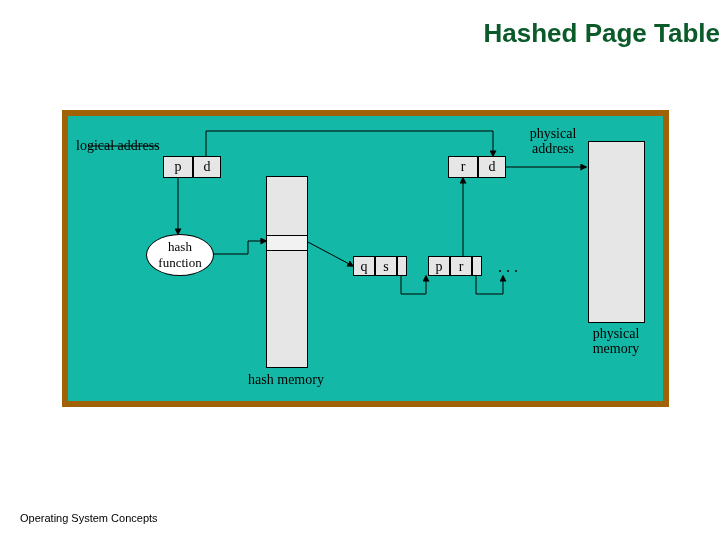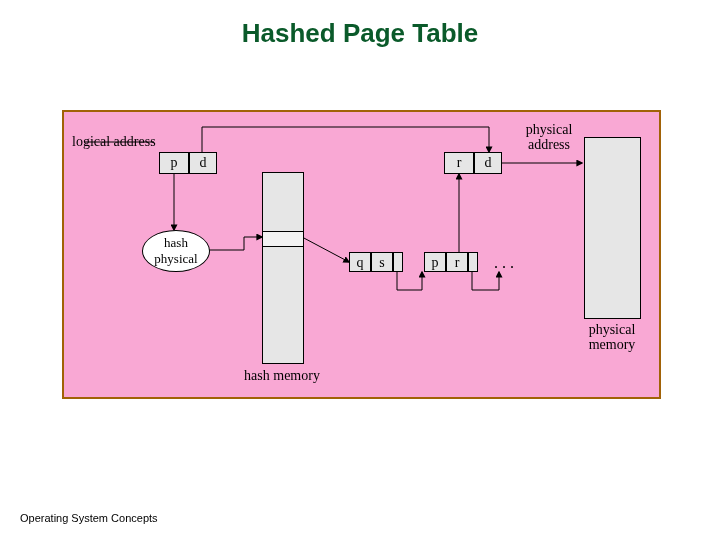--- a/index.html
+++ b/index.html
@@ -9,33 +9,33 @@
     height: 540px;
     background: #fff;
     font-family: Arial, Helvetica, sans-serif;
     position: relative;
   }
   .title {
     position: absolute;
     top: 18px;
     left: 0;
     width: 720px;
-    text-align: center;
+    text-align: right;
     font-weight: bold;
     font-size: 26px;
     color: #0a5a2a;
   }
   .frame {
     position: absolute;
     left: 62px;
     top: 110px;
     width: 595px;
     height: 285px;
-    border: 2px solid #a16207;
-    background: #f9a8d4;
+    border: 6px solid #a16207;
+    background: #14b8a6;
   }
   .cell {
     position: absolute;
     border: 1px solid #000;
     background: #e6e6e6;
     font-family: "Times New Roman", serif;
     font-size: 14px;
     text-align: center;
     line-height: 20px;
     box-sizing: border-box;
@@ -140,21 +140,21 @@
     <line x1="438" y1="51" x2="518" y2="51" stroke="#000" stroke-width="1" marker-end="url(#arrow)"></line>
   </svg>
 
   <div class="label" style="left:8px; top:22px; text-align:left;">logical address</div>
 
   <div class="cell" style="left:95px; top:40px; width:30px; height:22px;">p</div>
   <div class="cell" style="left:125px; top:40px; width:28px; height:22px;">d</div>
 
   <div class="hashfn" style="left:78px; top:118px; width:66px; height:40px;">
     <span style="white-space:pre-line;">hash
-physical</span>
+function</span>
   </div>
 
   <div class="hashtable" style="left:198px; top:60px; width:40px; height:190px;">
     <div class="hashslot" style="top:58px;"></div>
   </div>
   <div class="label" style="left:178px; top:256px; width:80px;">hash memory</div>
 
   <div class="cell" style="left:285px; top:140px; width:22px; height:20px;">q</div>
   <div class="cell" style="left:307px; top:140px; width:22px; height:20px;">s</div>
   <div class="ptrbox" style="left:329px; top:140px; width:10px; height:20px;"></div>

